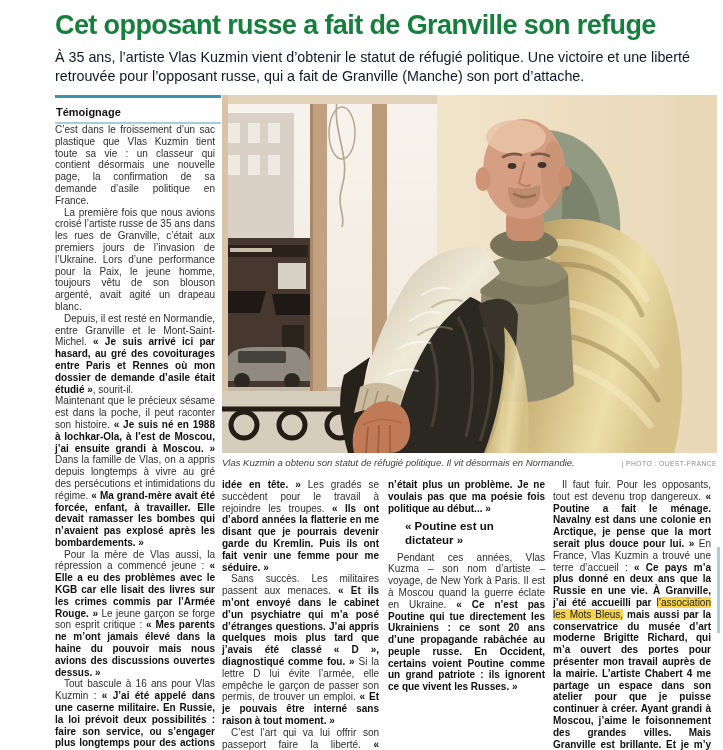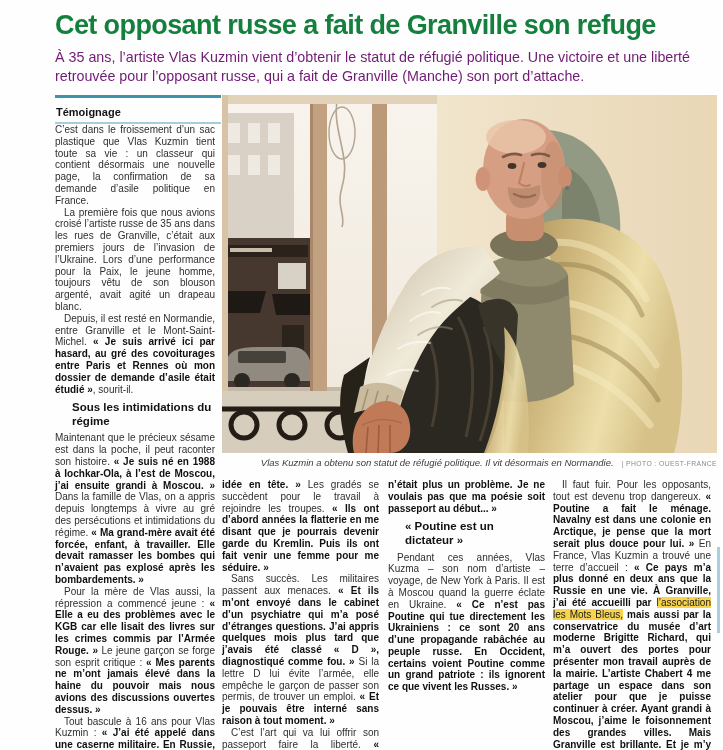--- a/index.html
+++ b/index.html
@@ -9,33 +9,33 @@
     position:relative; width:723px; height:750px; background:#fefefe;
     overflow:hidden; margin:0 auto;
   }
   .headline {
     position:absolute; left:55px; top:11px; width:662px;
     font-size:27px; font-weight:bold; letter-spacing:-0.6px; color:#15803d;
     line-height:1.05;
   }
   .standfirst {
     position:absolute; left:55px; top:48px; width:662px;
-    font-size:14.3px; line-height:1.3; color:#701a75;
+    font-size:14.3px; line-height:1.3; color:#0f172a;
   }
   .kicker-box { position:absolute; left:55px; top:95px; width:166px; }
   .kicker-rule-top { height:3px; }
   .kicker-label { font-size:11px; font-weight:bold; color:#141414; padding:8px 0 4px 1px; }
   .kicker-rule-bottom { height:2px; }
 
   .photo-frame { position:absolute; left:222px; top:95px; width:495px; height:358px; overflow:hidden; }
   .photo-frame svg { display:block; }
 
   .caption-row {
     position:absolute; left:222px; top:457px; width:495px;
-    display:flex; justify-content:flex-end; align-items:baseline;
+    display:flex; justify-content:space-between; align-items:baseline;
   }
   .caption { font-style:italic; font-size:9.5px; color:#3c3c3c; }
   .credit { font-size:6.8px; color:#8b8b8b; letter-spacing:0.4px; white-space:nowrap; padding-left:8px; }
 
   .col { position:absolute; width:157px; text-align:justify; }
   #col-0 { left:55px;  top:124px; width:160px; }
   #col-1 { left:222px; top:479px; }
   #col-2 { left:388px; top:479px; }
   #col-3 { left:553px; top:479px; width:158px; }
 
@@ -213,32 +213,31 @@
 
   <div class="caption-row">
     <span class="caption">Vlas Kuzmin a obtenu son statut de réfugié politique. Il vit désormais en Normandie.</span>
     <span class="credit">| PHOTO : OUEST-FRANCE</span>
   </div>
 
   <div class="col" id="col-0">
       <p class=""><span>C’est dans le froissement d’un sac plastique que Vlas Kuzmin tient toute sa vie : un classeur qui contient désormais une nouvelle page, la confirmation de sa demande d’asile politique en France.</span></p>
       <p class="indent"><span>La première fois que nous avions croisé l’artiste russe de 35 ans dans les rues de Granville, c’était aux premiers jours de l’invasion de l’Ukraine. Lors d’une performance pour la Paix, le jeune homme, toujours vêtu de son blouson argenté, avait agité un drapeau blanc.</span></p>
       <p class="indent"><span>Depuis, il est resté en Normandie, entre Granville et le Mont-Saint-Michel. </span><span class="bq">« Je suis arrivé ici par hasard, au gré des covoiturages entre Paris et Rennes où mon dossier de demande d’asile était étudié »</span><span>, sourit-il.</span></p>
-      <h3 class="subhead">Sous les intimidations du régime</h3>
       <p class=""><span>Maintenant que le précieux sésame est dans la poche, il peut raconter son histoire. </span><span class="bq">« Je suis né en 1988 à Iochkar-Ola, à l’est de Moscou, j’ai ensuite grandi à Moscou. »</span><span> Dans la famille de Vlas, on a appris depuis longtemps à vivre au gré des persécutions et intimidations du régime. </span><span class="bq">« Ma grand-mère avait été forcée, enfant, à travailler. Elle devait ramasser les bombes qui n’avaient pas explosé après les bombardements. »</span></p>
       <p class="indent"><span>Pour la mère de Vlas aussi, la répression a commencé jeune : </span><span class="bq">« Elle a eu des problèmes avec le KGB car elle lisait des livres sur les crimes commis par l’Armée Rouge. »</span><span> Le jeune garçon se forge son esprit critique : </span><span class="bq">« Mes parents ne m’ont jamais élevé dans la haine du pouvoir mais nous avions des discussions ouvertes dessus. »</span></p>
       <p class="indent"><span>Tout bascule à 16 ans pour Vlas Kuzmin : </span><span class="bq">« J’ai été appelé dans une caserne militaire. En Russie, la loi prévoit deux possibilités : faire son service, ou s’engager plus longtemps pour des actions de volontariat. J’ai dit que je préférais le volontariat mais eux avaient une autre</span></p>
     </div>
   <div class="col" id="col-1">
       <p class=""><span class="bq">idée en tête. »</span><span> Les gradés se succèdent pour le travail à rejoindre les troupes. </span><span class="bq">« Ils ont d’abord années la flatterie en me disant que je pourrais devenir garde du Kremlin. Puis ils ont fait venir une femme pour me séduire. »</span></p>
       <p class="indent"><span>Sans succès. Les militaires passent aux menaces. </span><span class="bq">« Et ils m’ont envoyé dans le cabinet d’un psychiatre qui m’a posé d’étranges questions. J’ai appris quelques mois plus tard que j’avais été classé « D », diagnostiqué comme fou. »</span><span> Si la lettre D lui évite l’armée, elle empêche le garçon de passer son permis, de trouver un emploi. </span><span class="bq">« Et je pouvais être interné sans raison à tout moment. »</span></p>
       <p class="indent"><span>C’est l’art qui va lui offrir son passeport faire la liberté. </span><span class="bq">« J’écrivais de la poésie, je travaillais avec des groupes de musique. Là, cette lettre D</span></p>
     </div>
   <div class="col" id="col-2">
-      <p class=""><span class="bq">n’était plus un problème. Je ne voulais pas que ma poésie soit passeport au début... »</span></p>
+      <p class=""><span class="bq">n’était plus un problème. Je ne voulais pas que ma poésie fois politique au début... »</span></p>
       <h3 class="subhead">« Poutine est un dictateur »</h3>
       <p class="indent"><span>Pendant ces années, Vlas Kuzma – son nom d’artiste – voyage, de New York à Paris. Il est à Moscou quand la guerre éclate en Ukraine. </span><span class="bq">« Ce n’est pas Poutine qui tue directement les Ukrainiens : ce sont 20 ans d’une propagande rabâchée au peuple russe. En Occident, certains voient Poutine comme un grand patriote : ils ignorent ce que vivent les Russes. »</span></p>
     </div>
   <div class="col" id="col-3">
       <p class="indent"><span>Il faut fuir. Pour les opposants, tout est devenu trop dangereux. </span><span class="bq">« Poutine a fait le ménage. Navalny est dans une colonie en Arctique, je pense que la mort serait plus douce pour lui. »</span><span> En France, Vlas Kuzmin a trouvé une terre d’accueil : </span><span class="bq">« Ce pays m’a plus donné en deux ans que la Russie en une vie. À Granville, j’ai été accueilli par </span><span class="hl" style="background: rgb(248, 212, 76);">l’association les Mots Bleus,</span><span class="bq"> mais aussi par la conservatrice du musée d’art moderne Brigitte Richard, qui m’a ouvert des portes pour présenter mon travail auprès de la mairie. L’artiste Chabert 4 me partage un espace dans son atelier pour que je puisse continuer à créer. Ayant grandi à Moscou, j’aime le foisonnement des grandes villes. Mais Granville est brillante. Et je m’y sens plus libre. »</span></p>
     </div>
 
   <div class="edge-accent" style="background: rgb(169, 207, 223);"></div>
 </div>
 

